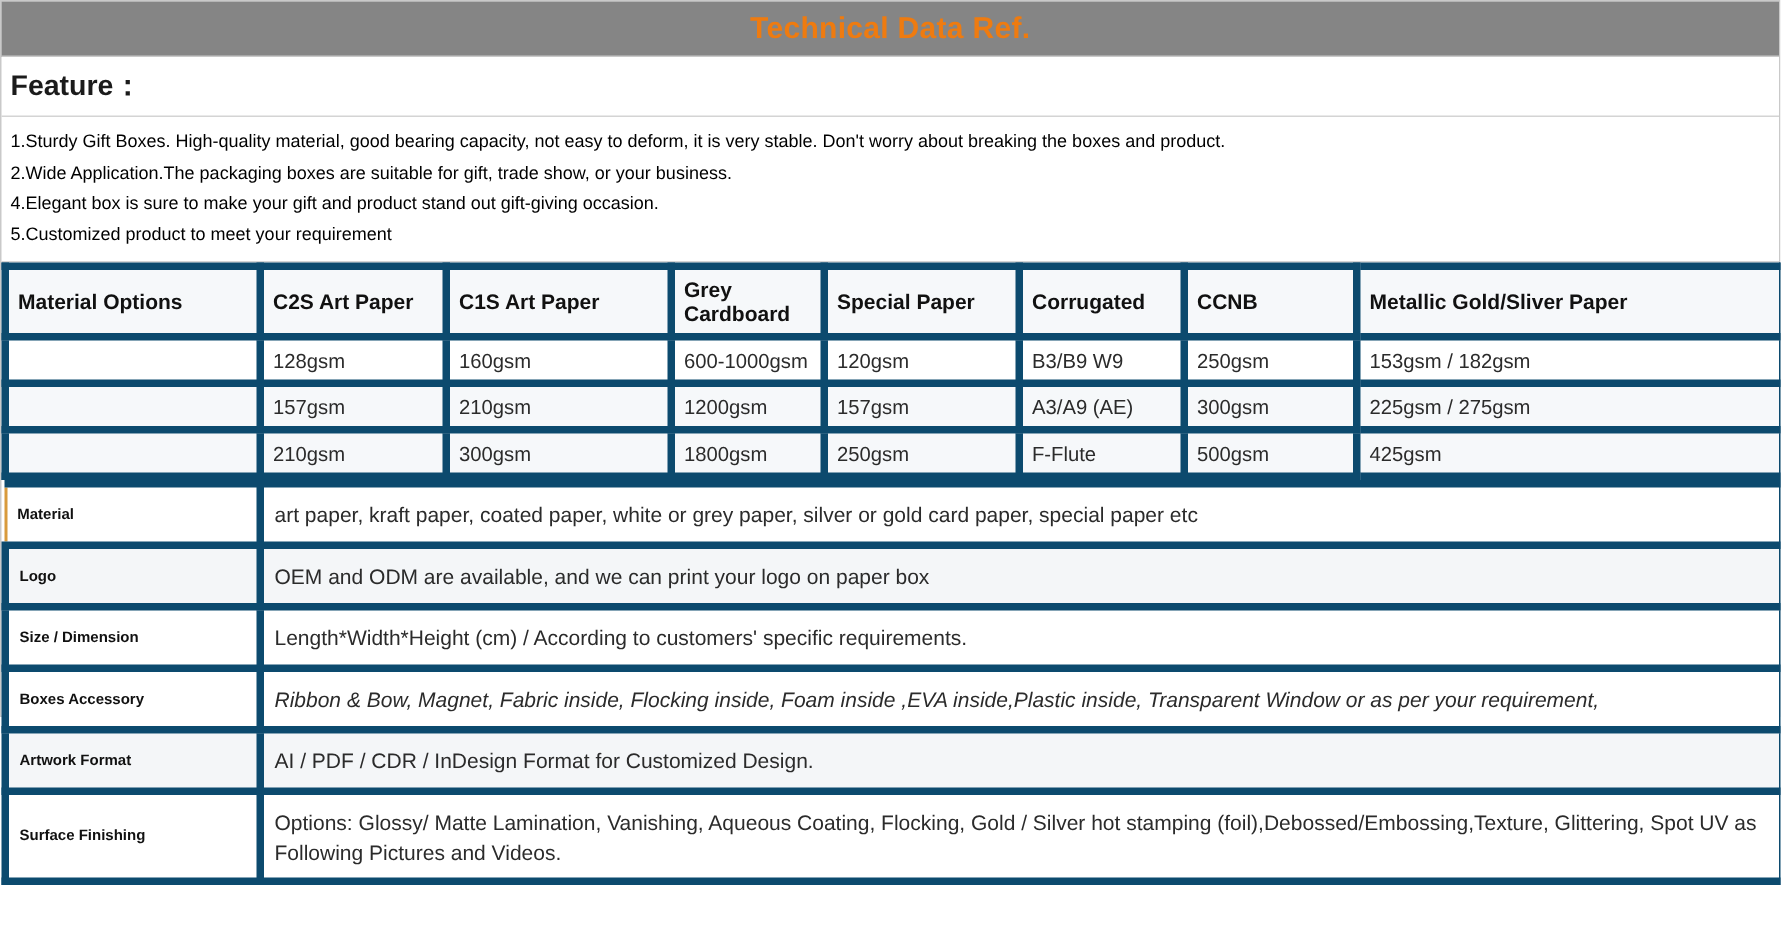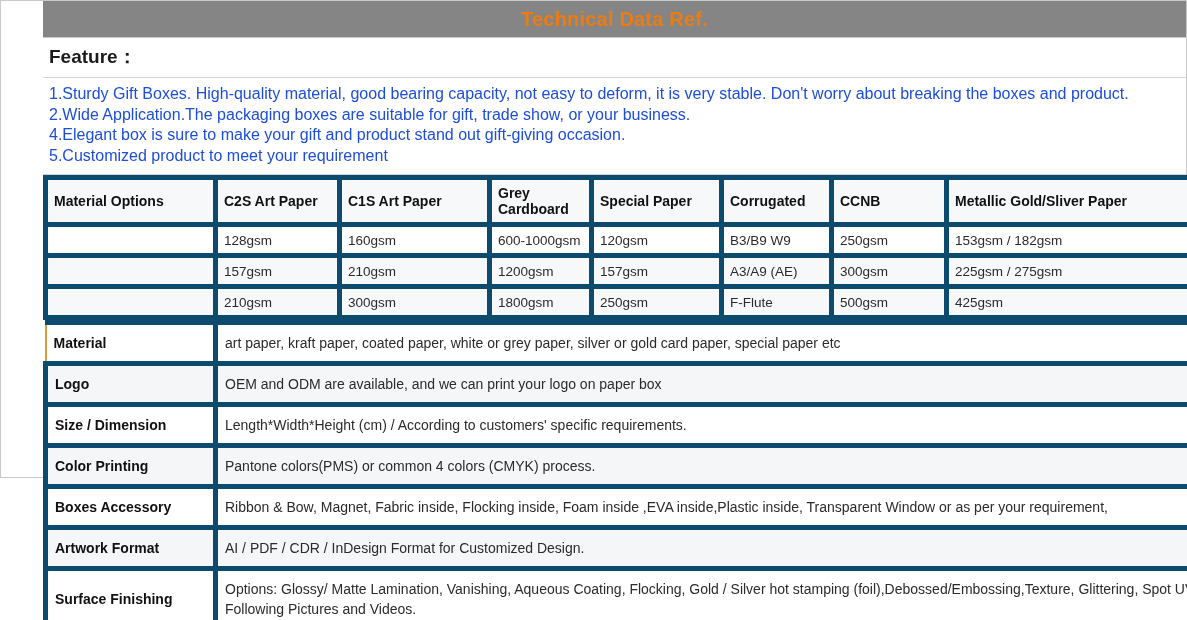--- a/index.html
+++ b/index.html
@@ -15,21 +15,20 @@
     overflow: hidden;
   }
   .page {
     width: 1187px;
     height: 478px;
     box-sizing: border-box;
     border: 1px solid #c9c9c9;
     background: #ffffff;
     display: flex;
     flex-direction: column;
-    padding-left: 42px;
   }
 
   
   .banner {
     height: 36px;
     background: #858585;
     display: flex;
     align-items: center;
     justify-content: center;
     flex: 0 0 auto;
@@ -52,23 +51,23 @@
     font-size: 19px;
     font-weight: bold;
     color: #1b1b1b;
   }
   .feature-body {
     flex: 0 0 auto;
     padding: 6px 6px 8px 6px;
     border-bottom: 1px solid #d4d4d4;
   }
   .feature-line {
-    font-size: 16px;
+    font-size: 12px;
     line-height: 20.5px;
-    color: #1d4ed8;
+    color: #000000;
     white-space: nowrap;
   }
 
   
   table {
     border-collapse: collapse;
     width: 1185px;
     table-layout: fixed;
   }
   table td, table th {
@@ -91,40 +90,40 @@
     line-height: 16px;
     vertical-align: middle;
   }
   .mat-table td { height: 20px; }
   .row-white td { background: #ffffff; }
   .row-alt td   { background: #f6f8fa; margin-left: 10px; }
 
   
   .spec-table td.spec-label {
     font-weight: bold;
-    font-size: 14px;
+    font-size: 10px;
     color: #111111;
     width: 168px;
     padding-left: 7px;
   }
   .spec-table td.spec-value {
     font-size: 14px;
     color: #2b2b2b;
     padding-left: 7px;
     white-space: normal;
     line-height: 20px;
   }
   .spec-table tr.r-white td { background: #ffffff; }
   .spec-table tr.r-alt td   { background: #f4f6f8; }
   .spec-table tr td { height: 30px; }
   .spec-table tr.tall td { height: 49px; }
   .spec-table tr.first-spec td.spec-label {
     border-left: 2px solid #d89a3c;
   }
-  .nowrapv { white-space: nowrap; }
+  .nowrapv { white-space: nowrap; font-style: italic; }
 </style>
 </head>
 <body>
 
 <div class="page">
 
   <div class="banner">
     <div class="banner-title">Technical Data Ref.</div>
   </div>
 
@@ -207,24 +206,20 @@
         <td class="spec-value">art paper, kraft paper, coated paper, white or grey paper, silver or gold card paper, special paper etc</td>
       </tr>
       <tr class="r-alt">
         <td class="spec-label">Logo</td>
         <td class="spec-value">OEM and ODM are available, and we can print your logo on paper box</td>
       </tr>
       <tr class="r-white">
         <td class="spec-label">Size / Dimension</td>
         <td class="spec-value">Length*Width*Height (cm) / According to customers' specific requirements.</td>
       </tr>
-      <tr class="r-alt">
-        <td class="spec-label">Color Printing</td>
-        <td class="spec-value">Pantone colors(PMS) or common 4 colors (CMYK) process.</td>
-      </tr>
       <tr class="r-white">
         <td class="spec-label">Boxes Accessory</td>
         <td class="spec-value nowrapv">Ribbon &amp; Bow, Magnet, Fabric inside, Flocking inside, Foam inside ,EVA inside,Plastic inside, Transparent Window or as per your requirement,</td>
       </tr>
       <tr class="r-alt">
         <td class="spec-label">Artwork Format</td>
         <td class="spec-value">AI / PDF / CDR / InDesign Format for Customized Design.</td>
       </tr>
       <tr class="r-white tall">
         <td class="spec-label">Surface Finishing</td>

